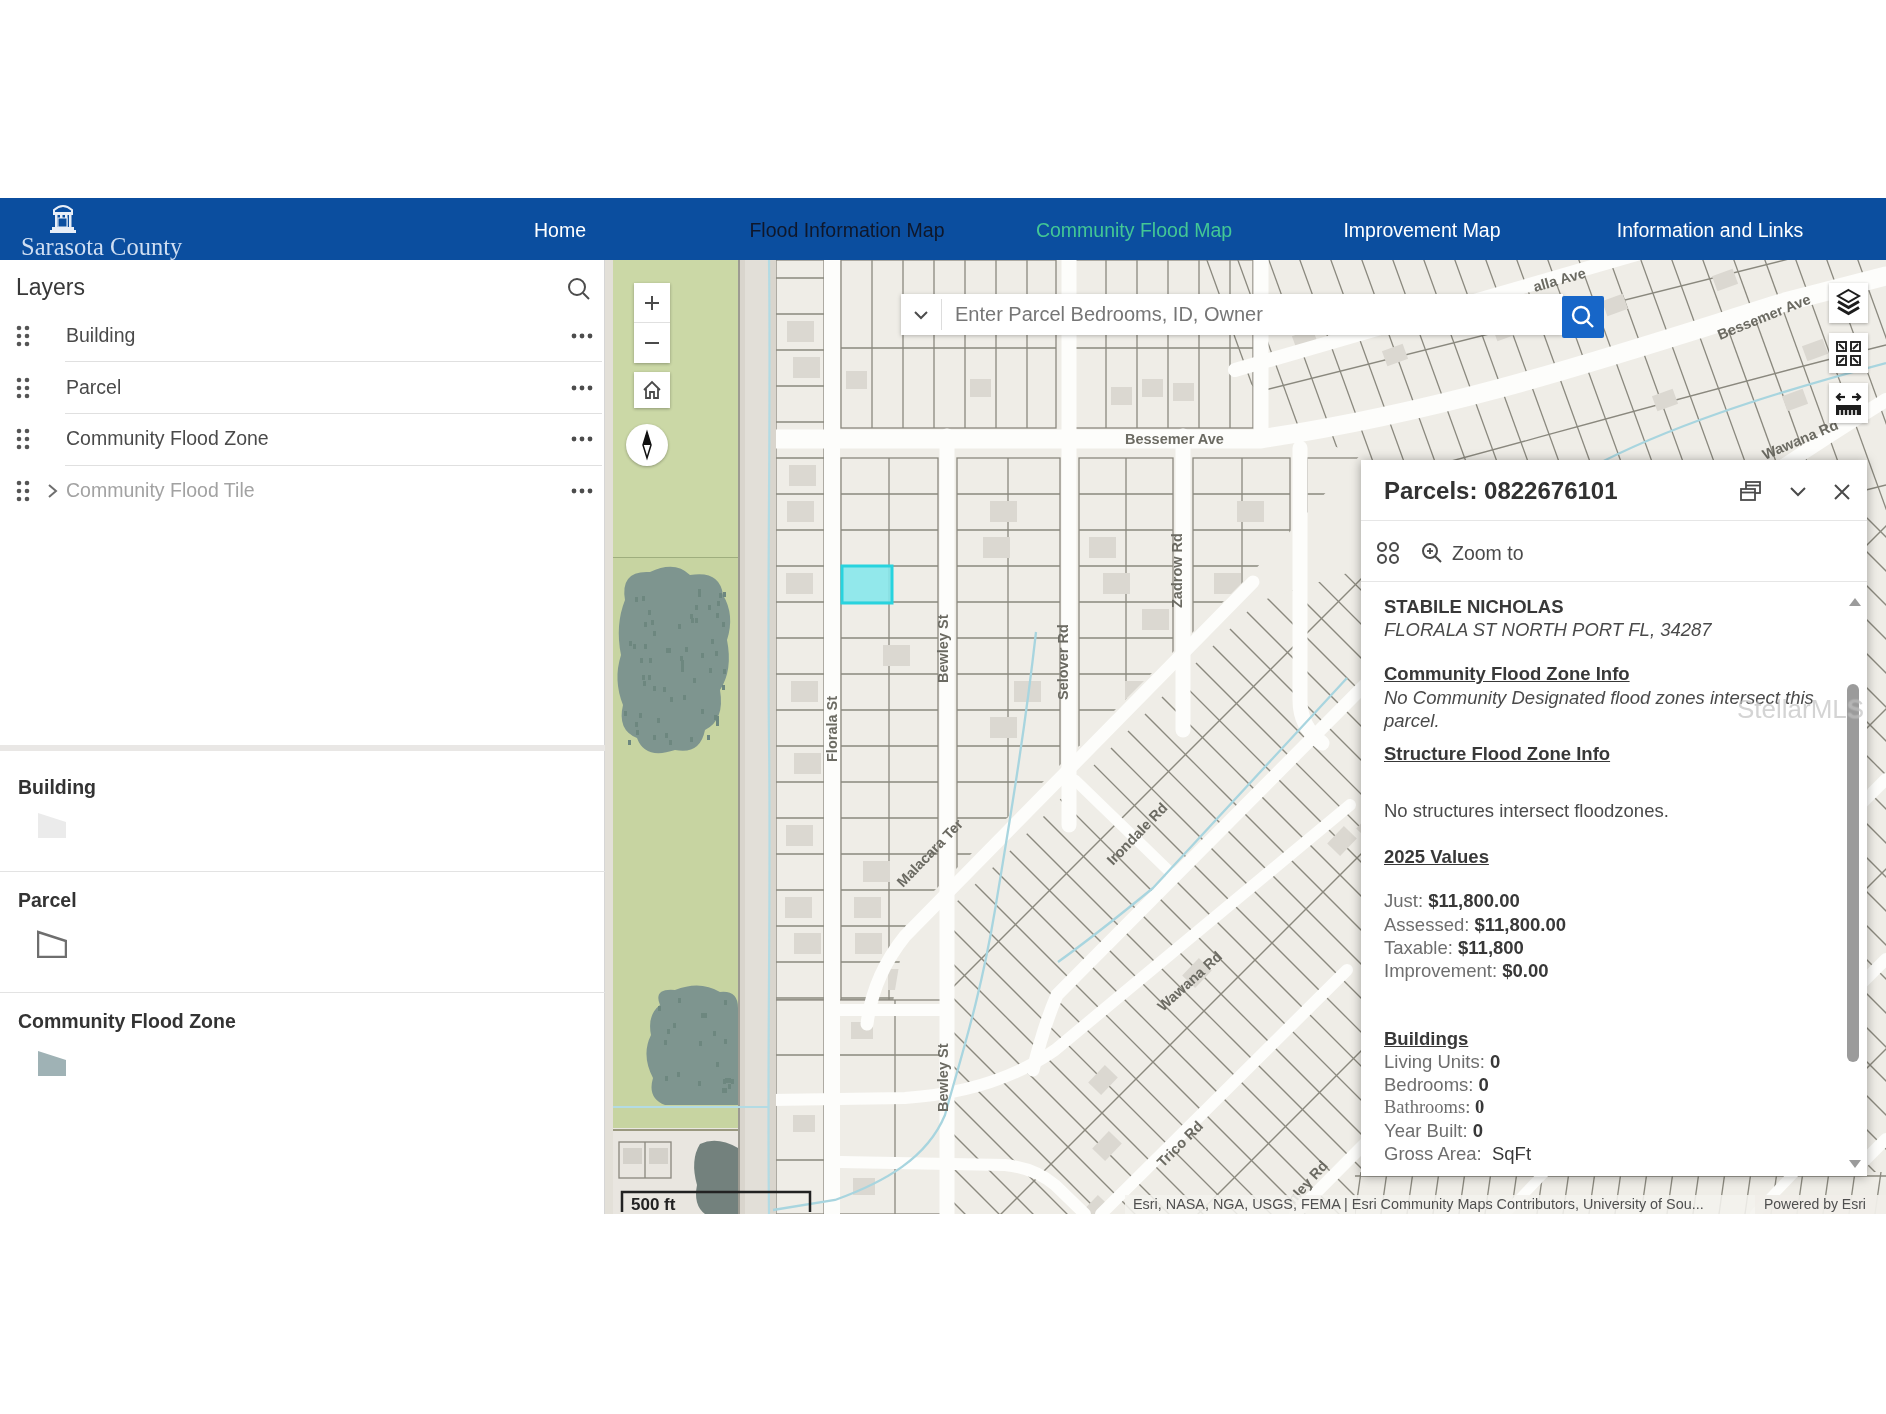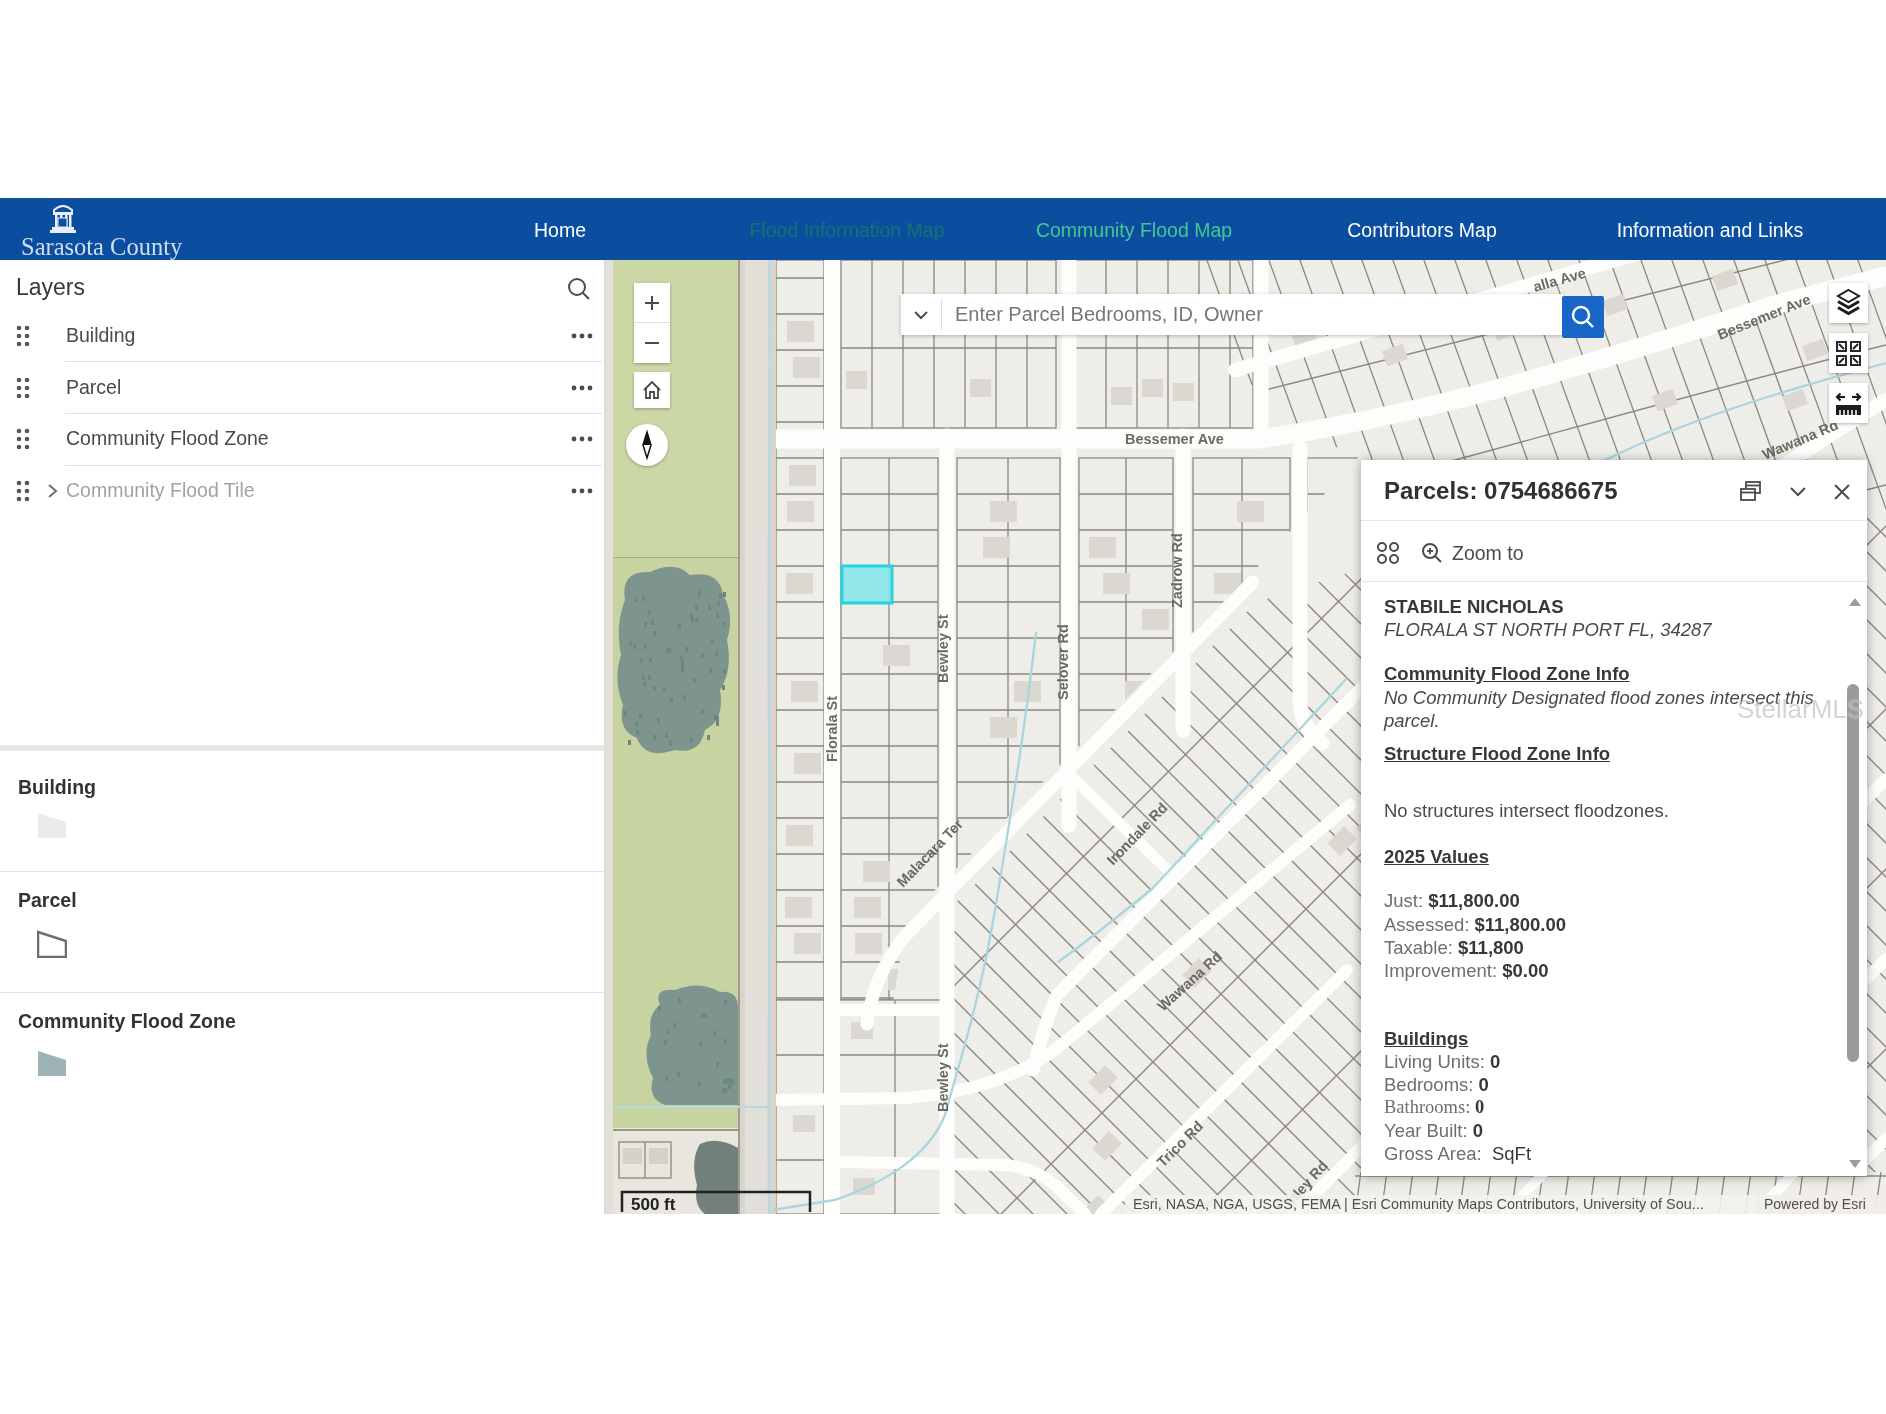--- a/index.html
+++ b/index.html
@@ -9,23 +9,23 @@
       <rect x="14" y="15" width="2.5" height="12"></rect>
       <rect x="19" y="15" width="2.5" height="12"></rect>
       <rect x="23" y="15" width="2.5" height="12"></rect>
 <rect x="6" y="27" width="22" height="3"></rect>
       <rect x="4" y="30" width="26" height="3"></rect>
       <rect x="12" y="18" width="9" height="9" fill="#0b4e9f" stroke="#e8eef7"></rect>
     </g>
   </svg>
 <div class="abs" style="left:21px;top:233px;font-family:'Liberation Serif',serif;font-size:24.5px;color:#cfdef2;border-bottom:2px solid #cfdef2;padding-bottom:1px">Sarasota County</div>
 <div class="abs" style="left:560px;top:219px;transform:translateX(-50%);font-size:19.5px;color:#fff;white-space:nowrap">Home</div>
-<div class="abs" style="left:847px;top:219px;transform:translateX(-50%);font-size:19.5px;color:#0f766e;white-space:nowrap">Flood Information Map</div>
+<div class="abs" style="left:847px;top:219px;transform:translateX(-50%);font-size:19.5px;color:#0f172a;white-space:nowrap">Flood Information Map</div>
 <div class="abs" style="left:1134px;top:219px;transform:translateX(-50%);font-size:19.5px;color:#43c795;white-space:nowrap">Community Flood Map</div>
-<div class="abs" style="left:1422px;top:219px;transform:translateX(-50%);font-size:19.5px;color:#fff;white-space:nowrap">Contributors Map</div>
+<div class="abs" style="left:1422px;top:219px;transform:translateX(-50%);font-size:19.5px;color:#fff;white-space:nowrap">Improvement Map</div>
 <div class="abs" style="left:1710px;top:219px;transform:translateX(-50%);font-size:19.5px;color:#fff;white-space:nowrap">Information and Links</div>
 <div class="abs" style="left:0;top:260px;width:605px;height:954px;background:#fff;border-right:1px solid #d6d6d6"></div>
 <div class="abs" style="left:16px;top:274px;font-size:23px;color:#383838">Layers</div>
 <svg class="abs" style="left:566px;top:276px" width="26" height="26" viewBox="0 0 26 26">
     <circle cx="11" cy="11" r="8" fill="none" stroke="#4c4c4c" stroke-width="2"></circle>
     <line x1="17" y1="17" x2="23" y2="23" stroke="#4c4c4c" stroke-width="2"></line>
   </svg>
 <svg class="abs" style="left:0;top:323px" width="40" height="26" viewBox="0 0 40 26">
     <circle cx="19" cy="5" r="2.3" fill="#555"></circle>
     <circle cx="19" cy="13" r="2.3" fill="#555"></circle>
@@ -700,21 +700,21 @@
     <path d="M 7,7 L 13,13 L 19,7" fill="none" stroke="#4c4c4c" stroke-width="2"></path>
   </svg>
 <div class="abs" style="left:941px;top:299px;width:1px;height:31px;background:#ddd"></div>
 <div class="abs" style="left:955px;top:303px;font-size:20px;color:#767676">Enter Parcel Bedrooms, ID, Owner</div>
 <div class="abs" style="left:1562px;top:296px;width:42px;height:42px;background:#1766c8;border-radius:2px"></div>
 <svg class="abs" style="left:1562px;top:296px" width="42" height="42" viewBox="0 0 42 42">
     <circle cx="19" cy="19" r="8" fill="none" stroke="#fff" stroke-width="2.4"></circle>
     <line x1="25" y1="25" x2="31" y2="31" stroke="#fff" stroke-width="2.4"></line>
   </svg>
 <div class="abs" style="left:1361px;top:460px;width:506px;height:716px;background:#fff;box-shadow:0 1px 10px rgba(0,0,0,0.35)"></div>
-<div class="abs" style="left:1384px;top:477px;font-size:24px;font-weight:bold;color:#323232">Parcels: 0754686675</div>
+<div class="abs" style="left:1384px;top:477px;font-size:24px;font-weight:bold;color:#323232">Parcels: 0822676101</div>
 <svg class="abs" style="left:1738px;top:479px" width="26" height="26" viewBox="0 0 26 26">
     <g fill="none" stroke="#4a4a4a" stroke-width="1.8">
       <rect x="8" y="3" width="14" height="11"></rect>
       <line x1="8" y1="6.5" x2="22" y2="6.5"></line>
       <rect x="3" y="10" width="14" height="11" fill="#fff"></rect>
       <line x1="3" y1="13.5" x2="17" y2="13.5"></line>
     </g>
   </svg>
 <svg class="abs" style="left:1788px;top:484px" width="20" height="16" viewBox="0 0 20 16">
     <path d="M 3,4 L 10,11 L 17,4" fill="none" stroke="#4a4a4a" stroke-width="2"></path>

